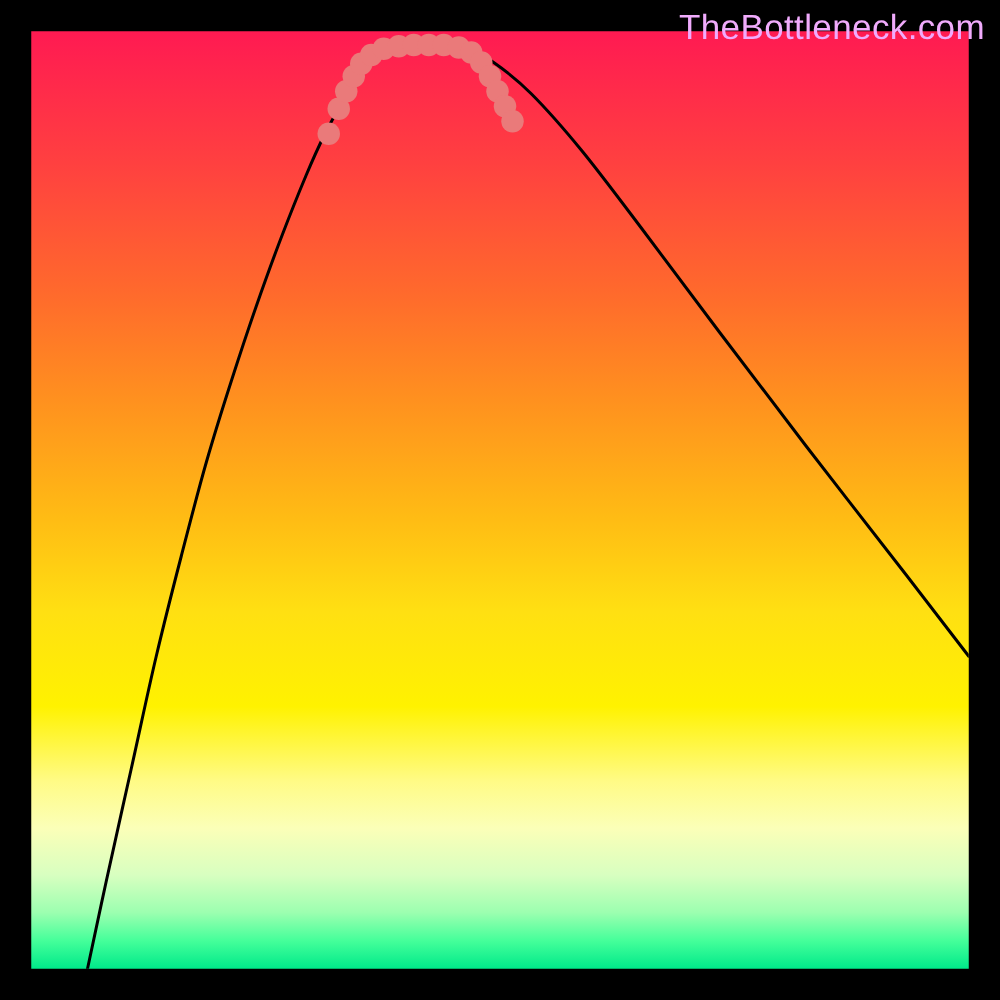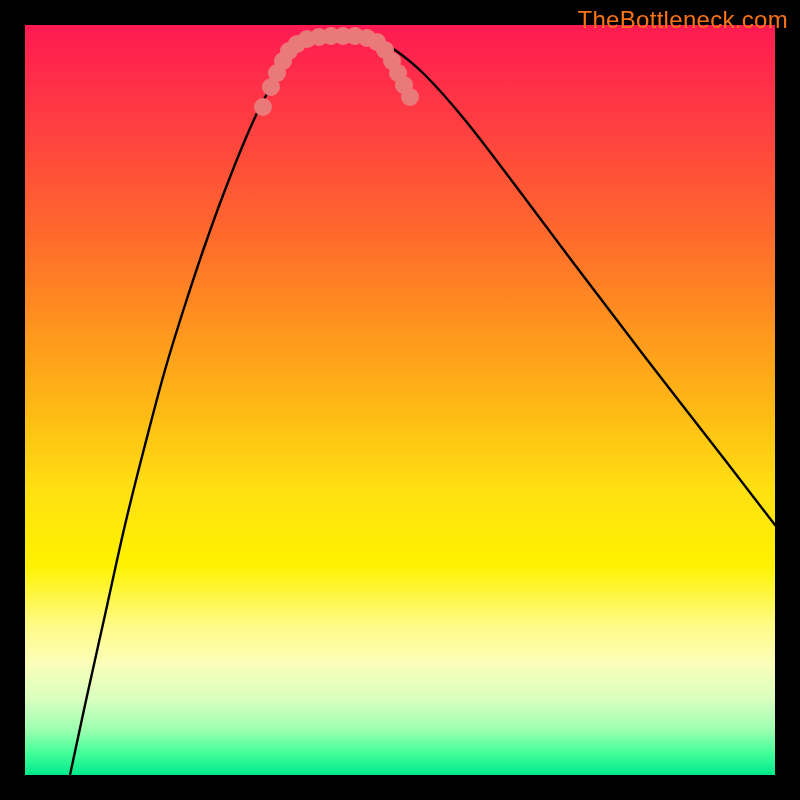--- a/index.html
+++ b/index.html
@@ -38,22 +38,22 @@
       #d8ffc0 90%,
       #9cffb0 94%,
       #45ff9a 97%,
       #00e98a 100%
     );
   }
   .watermark {
     position: absolute;
     top: 6px;
     right: 12px;
-    color: #f97316;
-    font-size: 24px;
+    color: #f0abfc;
+    font-size: 28px;
     font-weight: 500;
     letter-spacing: 0.3px;
     z-index: 10;
     user-select: none;
   }
   svg.curve {
     position: absolute;
     left: 0;
     top: 0;
     width: 750px;

